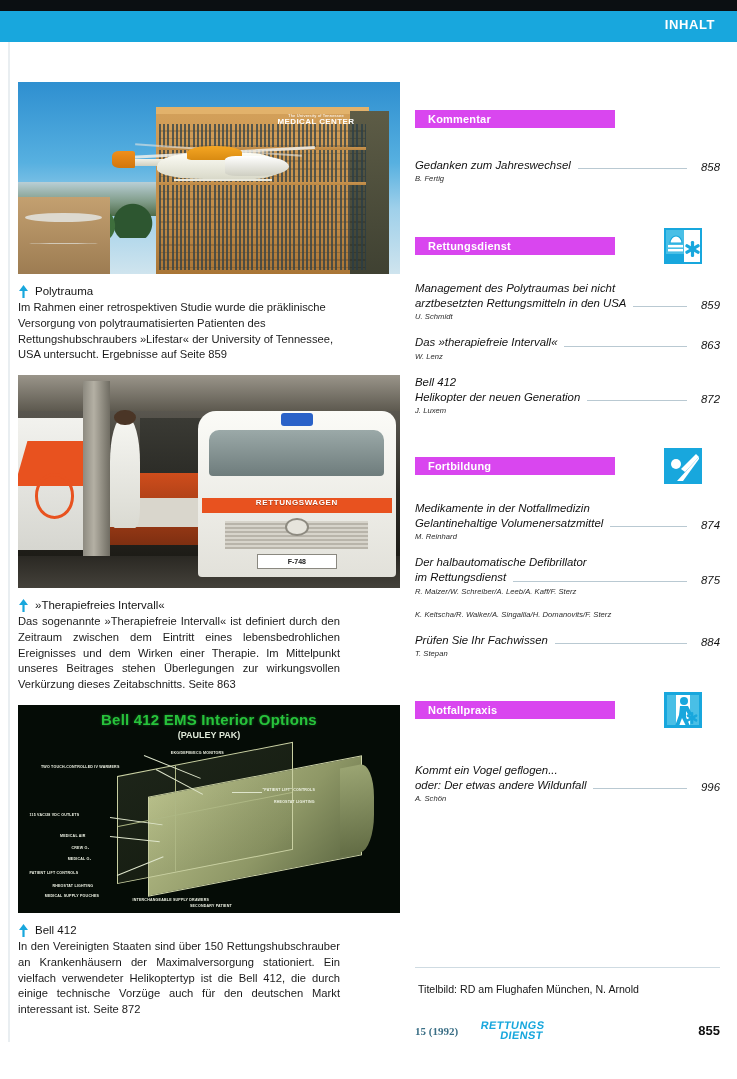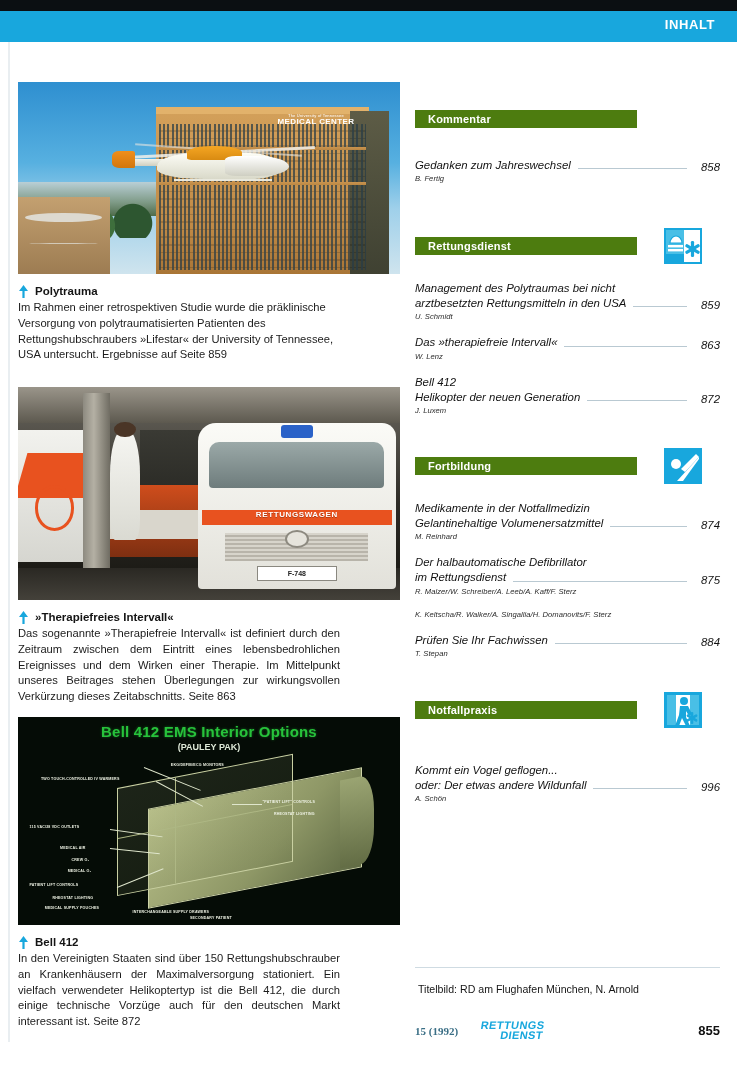--- a/index.html
+++ b/index.html
@@ -210,29 +210,29 @@
   .dg-frame:before { left: 33%; top: 0; width: 1px; height: 100%; }
   .dg-frame:after  { left: 0; top: 46%; width: 100%; height: 1px; }
   .dg-lbl { position: absolute; color: #eef2e4; font-size: 3.6px; font-weight: bold;
     letter-spacing: .2px; white-space: nowrap; }
   .dg-lead { position: absolute; background: #dfe6cc; height: 1px; transform-origin: left center; }
 
   
   .caption { width: 322px; margin-top: 10px; }
   .cap-head { display: flex; align-items: flex-start; gap: 6px; margin-bottom: 2px; }
   .arrow-up { width: 11px; height: 13px; flex: 0 0 11px; margin-top: 1px; }
-  .cap-title { font-size: 11.5px; font-weight: bold; color: #141414; line-height: 1.25; }
+  .cap-title { font-size: 11.5px; font-weight: normal; color: #141414; line-height: 1.25; }
   .cap-body { font-size: 11.2px; color: #1b1b1b; line-height: 1.40; text-align: justify; }
   .cap-body.nojust { text-align: left; }
 
   
   .rightcol { position: absolute; left: 415px; top: 110px; width: 305px; }
   .sec { position: relative; }
   .sec-bar {
-    position: relative; width: 222px; height: 18px; background: #4d7c0f;
+    position: relative; width: 200px; height: 18px; background: #d946ef;
     display: flex; align-items: center;
   }
   .sec-bar span {
     color: #ffffff; font-size: 11px; font-weight: bold; letter-spacing: .2px;
     margin-left: 13px;
   }
   .sec-icon { position: absolute; right: 17px; top: -10px; width: 40px; height: 38px; }
   .entries { margin-top: 26px; font-style: italic; }
   .entry { margin-bottom: 14px; }
   .entry-line { display: flex; align-items: flex-end; }
@@ -298,21 +298,21 @@
     <div class="caption">
       <div class="cap-head">
         <svg class="arrow-up" viewBox="0 0 11 13">
           <path d="M5.5 0 L10 6 L6.6 6 L6.6 13 L4.4 13 L4.4 6 L1 6 Z" fill="#18a7dd"></path>
         </svg>
         <div class="cap-title">Polytrauma</div>
       </div>
       <div class="cap-body nojust">Im Rahmen einer retrospektiven Studie wurde die präklinische Versorgung von polytraumatisierten Patienten des Rettungshubschraubers »Lifestar« der University of Tennessee, USA untersucht. Ergebnisse auf Seite 859</div>
     </div>
 
-    <div class="photo p2" style="margin-top:24px">
+    <div class="photo p2" style="margin-top:12px">
       <div class="g-bg"></div>
       <div class="g-ceil"></div>
       <div class="g-door"></div>
       <div class="amb-left"></div>
       <div class="fire-truck"></div>
       <div class="g-pillar"></div>
       <div class="person"></div>
       <div class="g-floor"></div>
       <div class="amb-right">
         <div class="beacon"></div>

